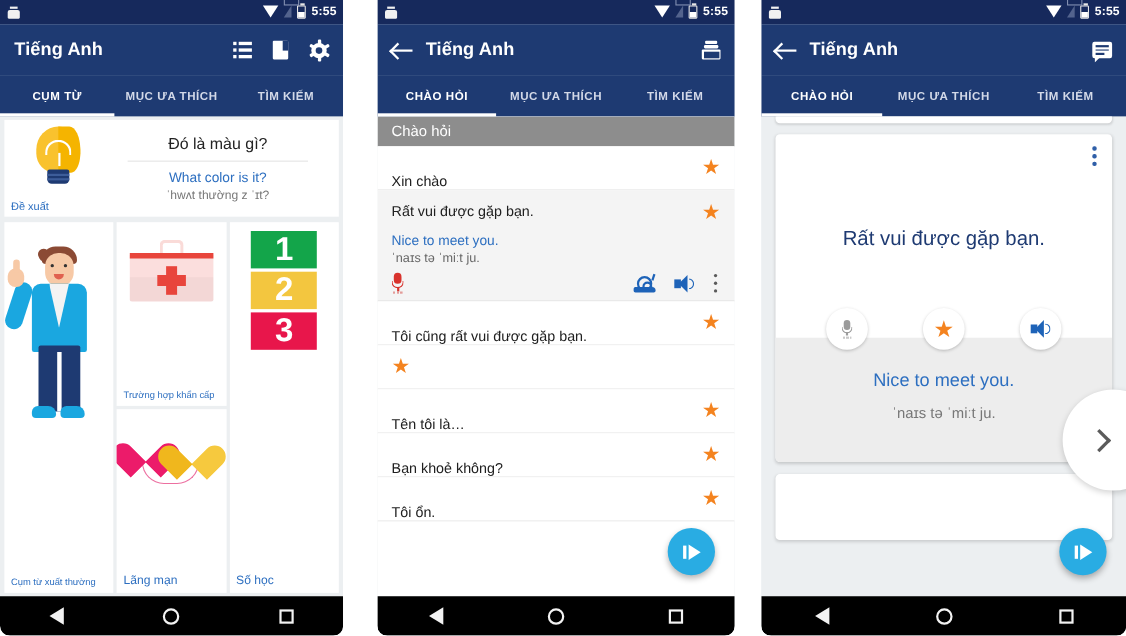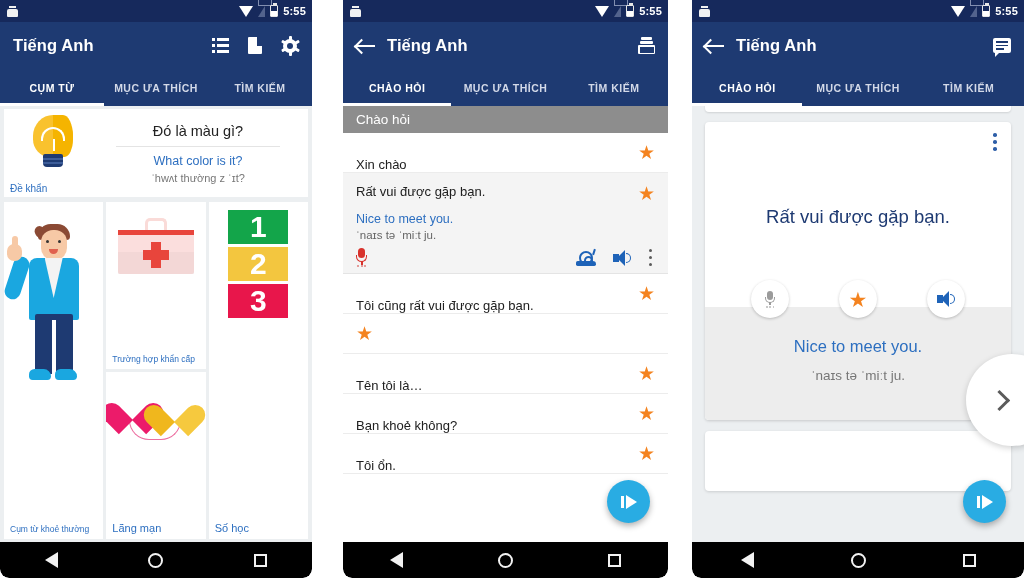--- a/index.html
+++ b/index.html
@@ -30,21 +30,21 @@
     overflow: hidden;
   }
 
   
   .statusbar {
     height: 22px; background: #16295c;
     display: flex; align-items: center; justify-content: space-between;
     padding: 0 6px 0 7px;
   }
   .sb-left { display: flex; align-items: center; gap: 4px; }
-  .sb-right { display: flex; align-items: flex-end; gap: 5px; }
+  .sb-right { display: flex; align-items: flex-start; gap: 5px; }
   .sb-time { color: #fff; font-size: 11px; font-weight: bold; letter-spacing: .2px; }
   .ic-bot { width: 11px; height: 11px; position: relative; }
   .ic-bot:before { content:""; position:absolute; left:0; top:3px; width:11px; height:8px;
     background:#f1f1f1; border-radius:2px 2px 1px 1px; }
   .ic-bot:after { content:""; position:absolute; left:2px; top:0px; width:7px; height:3px;
     border-top:2px solid #f1f1f1; }
   .ic-wifi { width: 0; height: 0; border-left: 7px solid transparent;
     border-right: 7px solid transparent; border-top: 11px solid #ffffff; }
   .ic-sig { width: 0; height: 0; border-left: 7px solid transparent;
     border-bottom: 11px solid #5a6a93; opacity:.9; position: relative; }
@@ -313,21 +313,21 @@
 
       <div class="p1-body">
 
         <div class="sugg">
           <div class="bulb-wrap">
             <div class="bulb">
               <div class="glass"></div>
                 <div class="fil"></div>
                 <div class="base"></div>
             </div>
-            <div class="sugg-label">Đề khẩn</div>
+            <div class="sugg-label">Đề xuất</div>
           </div>
           <div class="sugg-texts">
             <div class="sugg-vn">Đó là màu gì?</div>
             <div class="sugg-hr"></div>
             <div class="sugg-en">What color is it?</div>
             <div class="sugg-ipa">ˈhwʌt thường z ˈɪt?</div>
           </div>
         </div>
 
         <div class="grid">
@@ -341,21 +341,21 @@
                 <div class="pr-mouth"></div>
               <div class="pr-body"></div>
               <div class="pr-shirt"></div>
               <div class="pr-arm"></div>
               <div class="pr-hand"></div>
               <div class="pr-finger"></div>
               <div class="pr-legs"></div>
               <div class="pr-shoe l"></div>
                 <div class="pr-shoe r"></div>
             </div>
-            <div class="tlabel small">Cụm từ khoẻ thường</div>
+            <div class="tlabel small">Cụm từ xuất thường</div>
           </div>
 
           <div class="tile">
             <div class="kit">
               <div class="handle"></div>
                 <div class="box"></div>
                 <div class="sh"></div>
               <div class="bar"></div>
                 <div class="cv"></div>
                 <div class="ch"></div>

